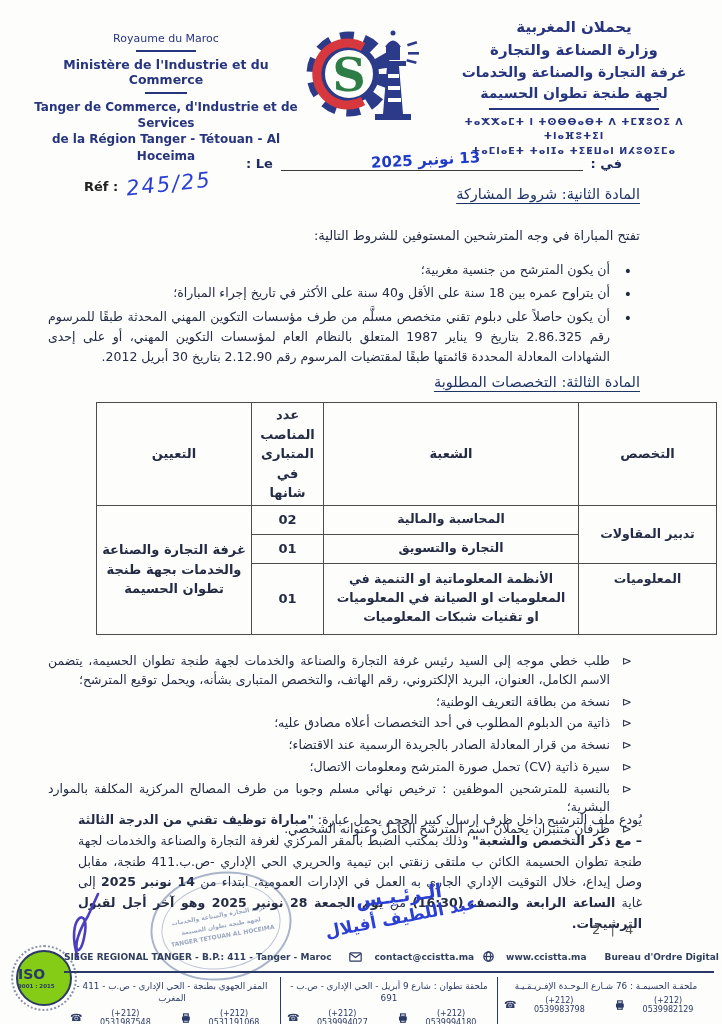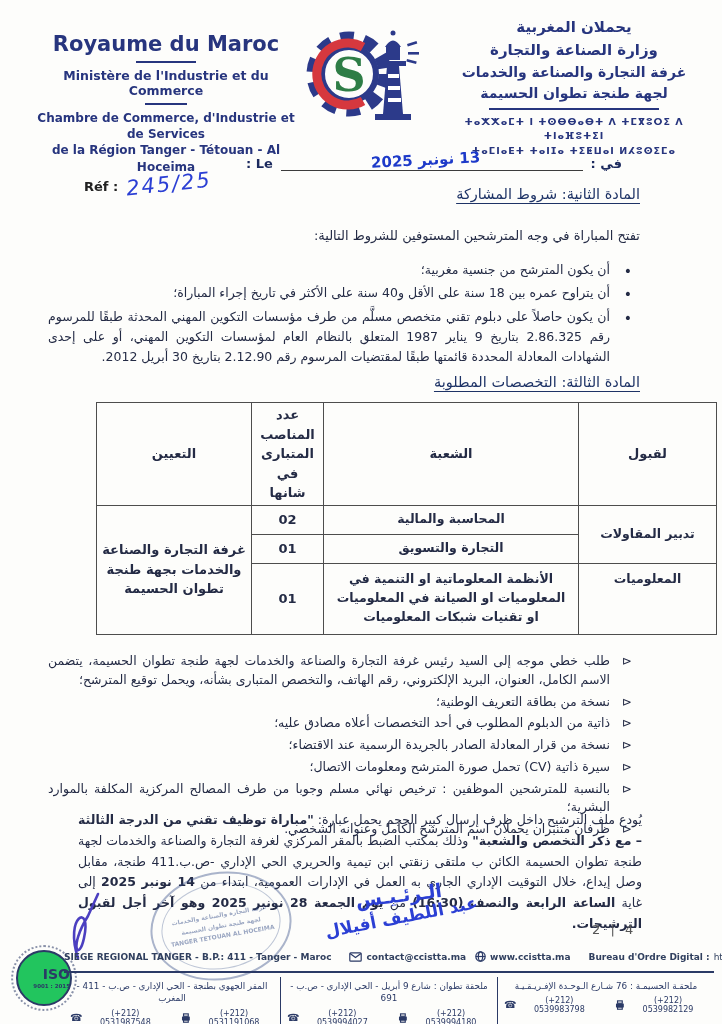--- a/index.html
+++ b/index.html
@@ -4,21 +4,21 @@
 <style>
   html,body{margin:0;padding:0;background:#d9d9d9;}
   .page{
     position:relative;width:722px;height:1024px;margin:0 auto;
     background:#fdfdfb;overflow:hidden;
     font-family:"DejaVu Sans",sans-serif;color:#242b45;
   }
 
   
   .hdr-left{position:absolute;left:28px;top:32px;width:276px;text-align:center;color:#27357e;}
-  .hdr-left .fr1{font-size:21px;font-weight:bold;}
+  .hdr-left .fr1{font-size:11px;font-weight:normal;}
   .hdr-left .fr2{font-size:12.5px;font-weight:bold;}
   .hdr-left .fr3{font-size:12px;font-weight:bold;line-height:1.35;}
   .rule{height:2px;background:#27357e;margin:5px auto;}
   .rule.w60{width:60px;} .rule.w42{width:42px;}
 
   .logo-box{position:absolute;left:303px;top:14px;width:124px;height:120px;}
 
   .hdr-right{position:absolute;left:438px;top:16px;width:272px;text-align:center;color:#27357e;direction:rtl;}
   .hdr-right .ar1{font-size:15px;font-weight:bold;line-height:1.5;}
   .hdr-right .ar2{font-size:15px;font-weight:bold;line-height:1.55;}
@@ -66,25 +66,25 @@
   
   .stamp{position:absolute;left:150px;top:872px;width:138px;height:104px;border:2px solid rgba(45,70,130,.5);border-radius:50%;transform:rotate(-10deg);opacity:.8;}
   .stamp-inner{position:absolute;inset:9px;border:1.2px solid rgba(45,70,130,.38);border-radius:50%;display:flex;flex-direction:column;justify-content:center;gap:2px;text-align:center;color:rgba(45,70,130,.6);font-size:6px;font-weight:bold;overflow:hidden;line-height:1.4;}
   .sign-text{position:absolute;left:300px;top:884px;width:200px;text-align:center;transform:rotate(-7deg);color:#2b3fd4;}
   .sign-title{font-size:19px;font-weight:bold;letter-spacing:3px;}
   .sign-name{font-size:17px;font-weight:bold;margin-top:1px;transform:rotate(-4deg);}
   .scribble{position:absolute;left:48px;top:886px;}
   .page-num{position:absolute;left:592px;top:922px;font-size:13px;color:#555;letter-spacing:3px;font-weight:normal;}
 
   
-  .iso{position:absolute;left:16px;top:950px;width:52px;height:52px;border-radius:50%;border:2px solid #2b3a66;outline:2px dotted rgba(43,58,102,.55);outline-offset:3px;display:flex;flex-direction:column;align-items:flex-end;justify-content:center;color:#2b3a66;background:#22c55e;}
+  .iso{position:absolute;left:16px;top:950px;width:52px;height:52px;border-radius:50%;border:2px solid #2b3a66;outline:2px dotted rgba(43,58,102,.55);outline-offset:3px;display:flex;flex-direction:column;align-items:flex-start;justify-content:center;color:#2b3a66;background:#84cc16;}
   .iso-txt{font-size:14px;font-weight:bold;line-height:1;}
   .iso-sub{font-size:5.5px;font-weight:bold;margin-top:2px;}
   .f-line1{position:absolute;left:64px;top:951px;width:650px;display:flex;align-items:center;gap:9px;font-size:9px;font-weight:bold;color:#31405f;white-space:nowrap;}
-  .f-line1 .grp{display:flex;align-items:center;gap:4px;}
+  .f-line1 .grp{display:flex;align-items:center;gap:12px;}
   .f-line1 .grow{flex:1;}
   .f-url{font-weight:normal;}
   .f-rule{position:absolute;left:64px;top:971px;width:650px;height:0;border-top:2px solid #2b3a66;}
   .f-cols{position:absolute;left:64px;top:977px;width:650px;display:flex;direction:rtl;color:#2b3a66;}
   .f-col{flex:1;padding:3px 6px 0;text-align:center;}
   .f-col + .f-col{border-right:1.2px solid #2b3a66;}
   .f-addr{font-size:8.8px;font-weight:normal;line-height:1.4;}
   .f-nums{display:flex;justify-content:center;gap:16px;margin-top:4px;font-size:8px;direction:ltr;align-items:center;}
   .f-num{display:flex;align-items:center;gap:3px;}
   .ph{font-size:10px;line-height:1;}
@@ -93,21 +93,21 @@
 </head>
 <body>
 
 <div class="page">
 
   <div class="hdr-left">
     <div class="fr1">Royaume du Maroc</div>
     <div class="rule w60"></div>
     <div class="fr2">Ministère de l'Industrie et du Commerce</div>
     <div class="rule w42"></div>
-    <div class="fr3">Chambre de Commerce, d'Industrie et de Services</div>
+    <div class="fr3">Tanger de Commerce, d'Industrie et de Services</div>
     <div class="fr3">de la Région Tanger - Tétouan - Al Hoceima</div>
   </div>
 
   <div class="logo-box">
     <svg width="124" height="120" viewBox="0 0 124 120">
       <circle cx="46" cy="60" r="36" fill="none" stroke="#2c3a8a" stroke-width="13" stroke-dasharray="13 10"></circle>
       <circle cx="46" cy="60" r="27" fill="none" stroke="#2c3a8a" stroke-width="6"></circle>
       <path d="M60 33 A 31 31 0 1 0 60 87" fill="none" stroke="#d6383e" stroke-width="9"></path>
       <text x="46" y="77" font-size="46" font-weight="bold" fill="#2e7d46" text-anchor="middle" font-family="DejaVu Serif, serif">S</text>
       <g fill="#2c3a8a">
@@ -163,21 +163,21 @@
   <h2 class="sec-title t3">المادة الثالثة: التخصصات المطلوبة</h2>
   <table class="spec">
     <colgroup>
         <col style="width:138px">
         <col style="width:255px">
         <col style="width:72px">
         <col style="width:155px">
       </colgroup>
     <thead>
       <tr>
-        <th>لقبول</th>
+        <th>التخصص</th>
         <th>الشعبة</th>
         <th>عدد المناصب المتبارى في شانها</th>
         <th>التعيين</th>
       </tr>
     </thead>
     <tbody>
       <tr class="r-small">
         <td rowspan="2">تدبير المقاولات</td>
         <td>المحاسبة والمالية</td>
         <td class="cnt">02</td>

